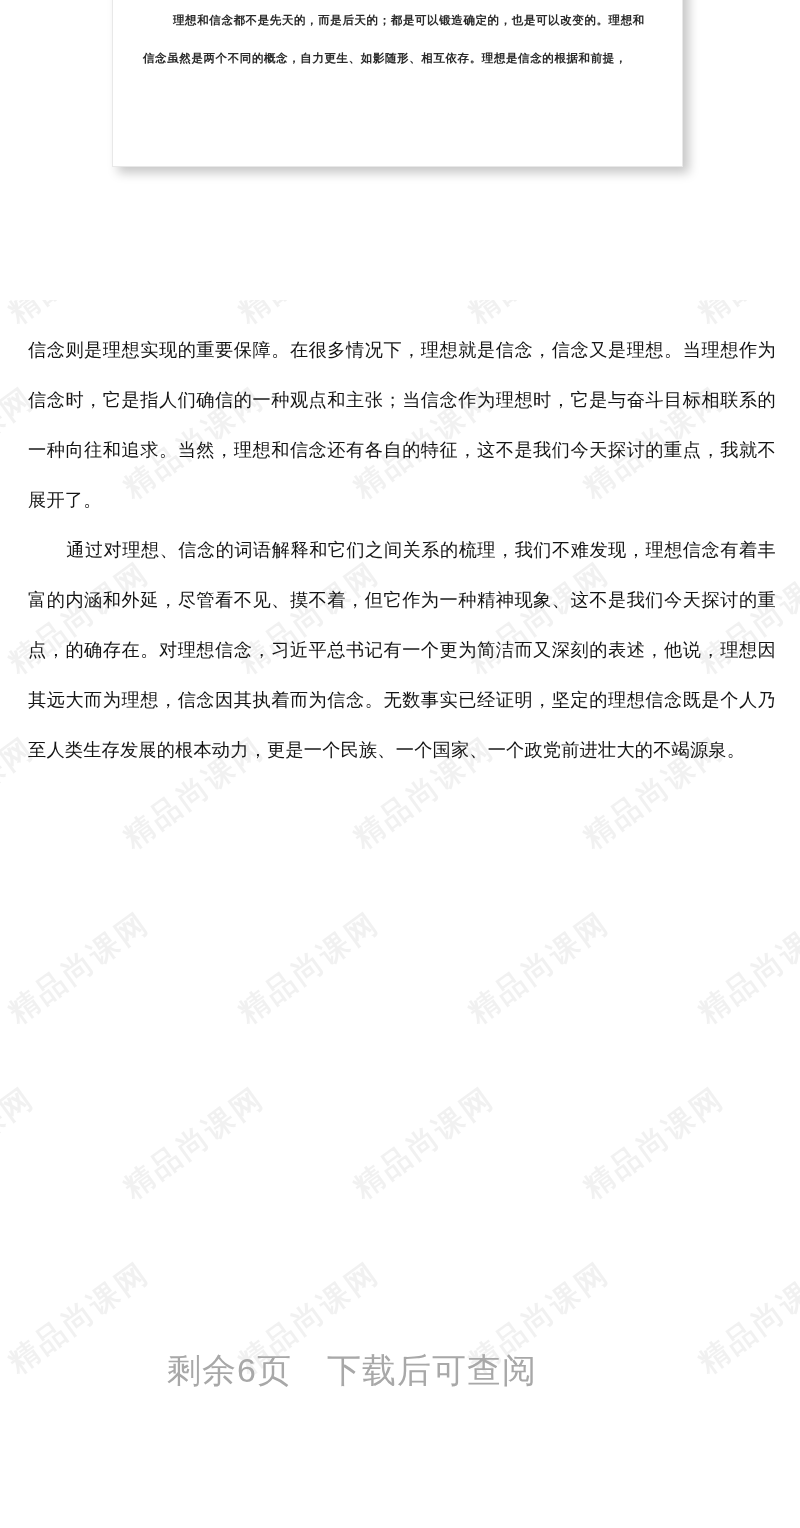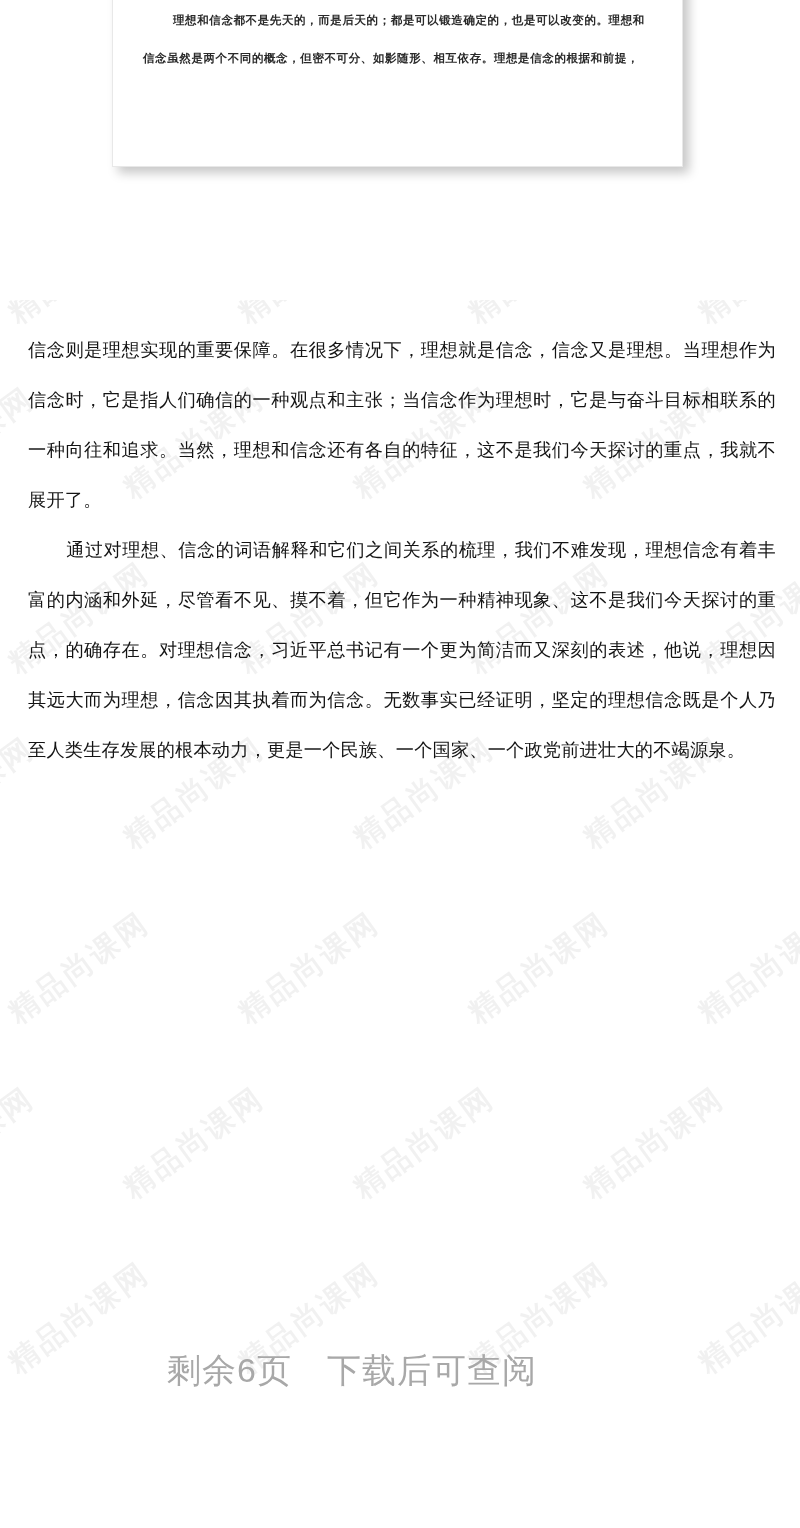--- a/index.html
+++ b/index.html
@@ -107,21 +107,21 @@
     letter-spacing: 1px;
     white-space: pre;
   }
 </style>
 </head>
 <body>
 
 <div id="top-card">
   <div class="card-inner">
     <div class="card-line indent">理想和信念都不是先天的，而是后天的；都是可以锻造确定的，也是可以改变的。理想和</div>
-    <div class="card-line">信念虽然是两个不同的概念，但密不可分、如影随形、相互依存。理想是信念的根据和前提，</div>
+    <div class="card-line">信念虽然是两个不同的概念，自力更生、如影随形、相互依存。理想是信念的根据和前提，</div>
   </div>
 </div>
 
 <div id="watermark-layer">
     <span class="wm" style="left: 0px; top: 0px;">精品尚课网</span>
     <span class="wm" style="left: 230px; top: 0px;">精品尚课网</span>
     <span class="wm" style="left: 460px; top: 0px;">精品尚课网</span>
     <span class="wm" style="left: 690px; top: 0px;">精品尚课网</span>
     <span class="wm" style="left: -115px; top: 175px;">精品尚课网</span>
     <span class="wm" style="left: 115px; top: 175px;">精品尚课网</span>

